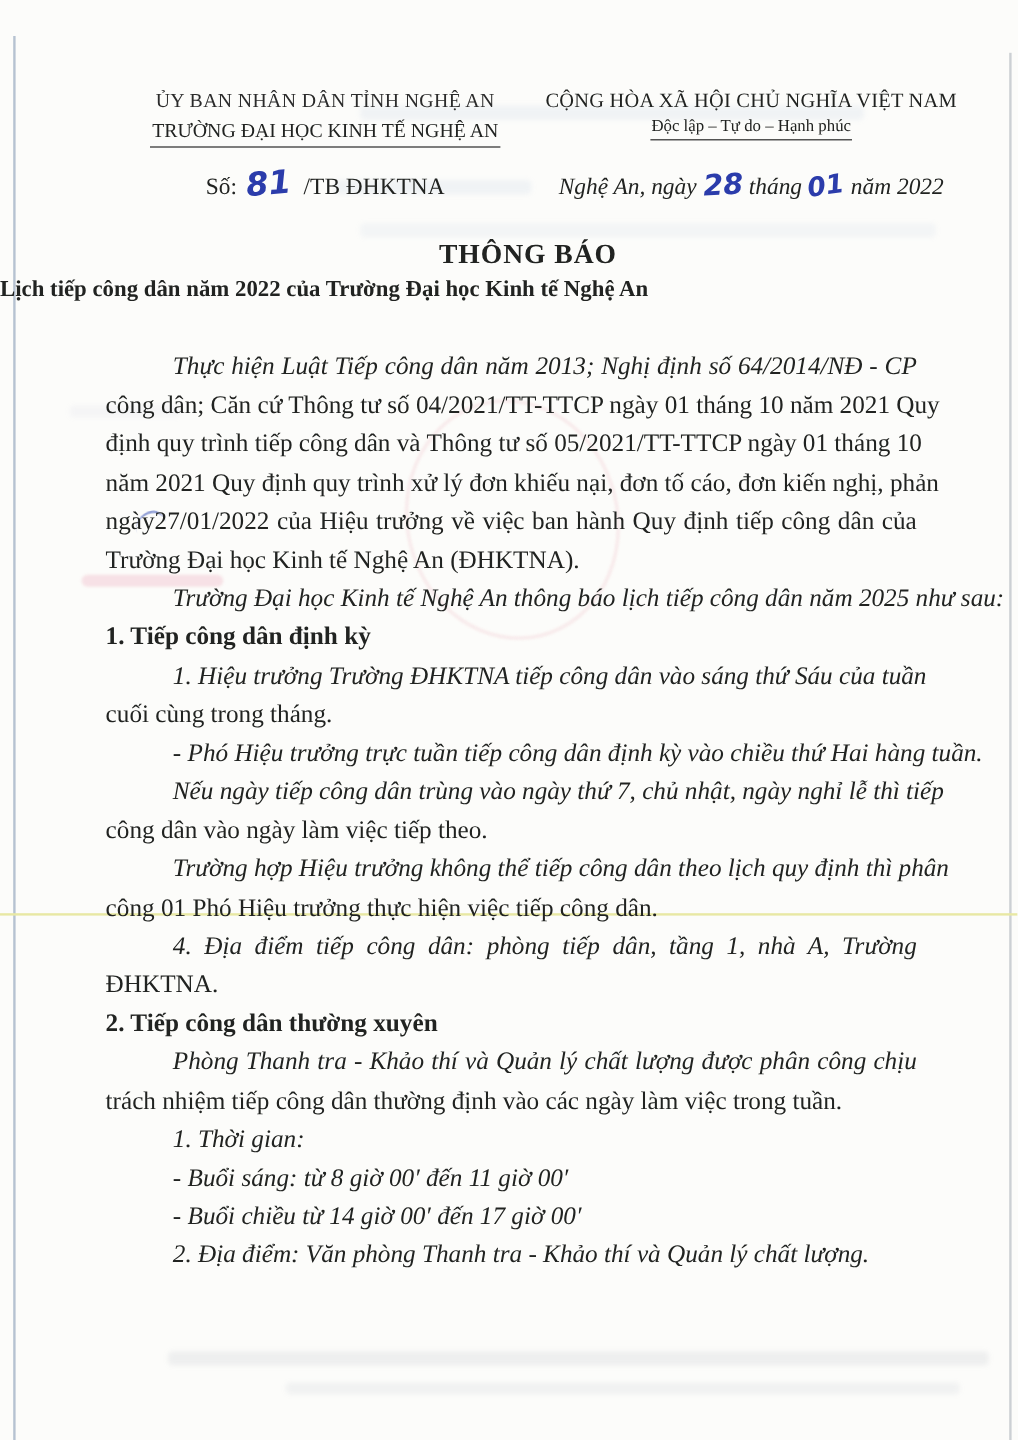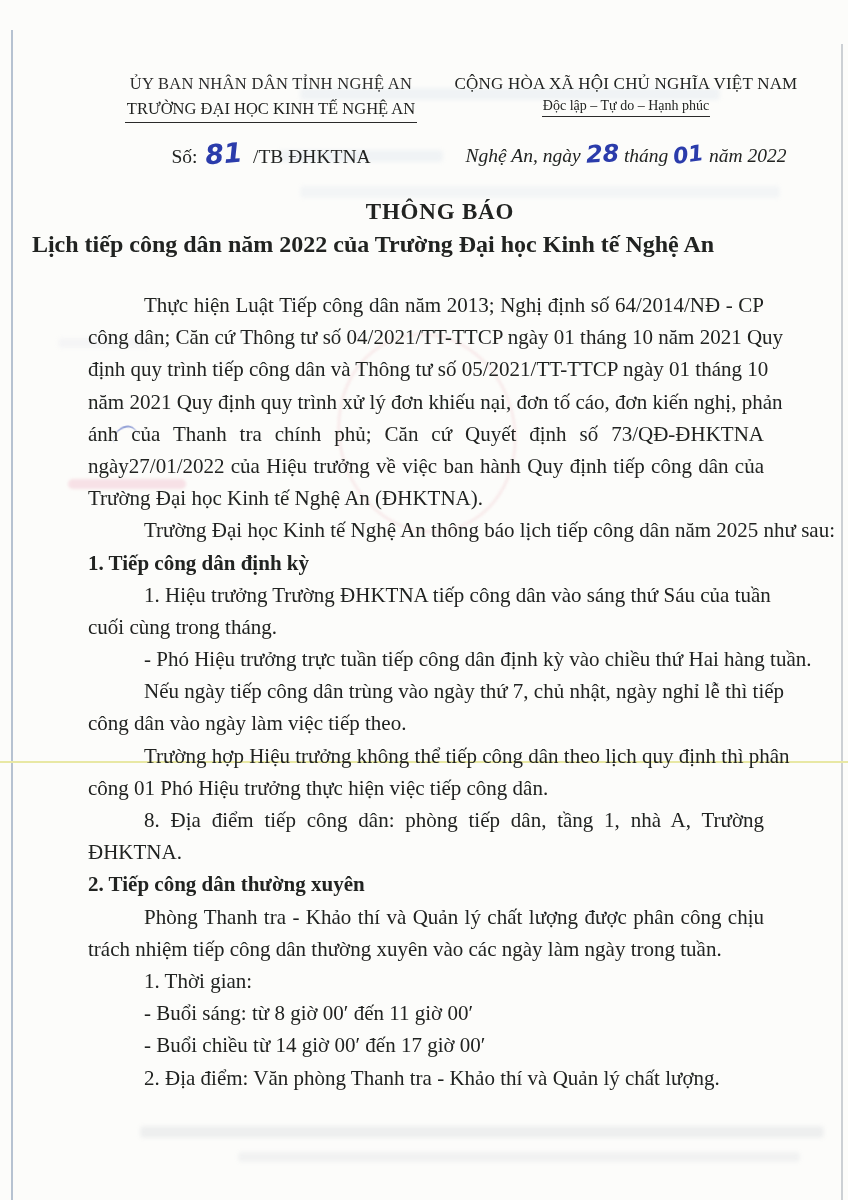--- a/index.html
+++ b/index.html
@@ -30,27 +30,27 @@
 
   .hdr-right { position:absolute; left:450px; top:74px; width:352px; text-align:center; }
   .hdr-right .l1 { font-size:17px; font-weight:normal; white-space:nowrap; letter-spacing:.2px; }
   .hdr-right .l2 { font-size:14px; font-weight:normal; margin-top:4px; }
   .hdr-right .l2 .u { display:inline-block; border-bottom:1.8px solid #2a2a2a; padding:0 1px 2px 1px; }
 
   .date-line { position:absolute; left:450px; top:140px; width:352px; text-align:center; font-style:italic; font-size:19.5px; white-space:nowrap; }
 
   
   .title    { position:absolute; left:16px; top:199px; width:848px; text-align:center; font-weight:bold; font-size:23px; letter-spacing:.8px; }
-  .subtitle { position:absolute; left:0; top:231px; width:746px; text-align:center; font-weight:bold; font-size:24px; }
+  .subtitle { position:absolute; left:0; top:231px; width:746px; text-align:left; font-weight:bold; font-size:19px; }
 
   
   .body-block { position:absolute; left:88px; top:289px; width:676px; font-size:21px; }
   .bl { height:32.2px; line-height:32.2px; white-space:nowrap; text-align:left; }
   .bl.j { text-align:justify; text-align-last:justify; text-justify:inter-word; }
-  .bl.indent { padding-left:56px; }
+  .bl.indent { padding-left:56px;font-style:italic; }
   .bl.bold { font-weight:bold; }
 
   
   .art { position:absolute; pointer-events:none; }
   .stamp-ring { left:338px; top:332px; width:172px; height:196px; border:3px solid rgba(224,120,136,.13);
                 border-radius:50%; transform:rotate(-14deg); filter:blur(1px); }
   .pink-smudge { left:68px; top:479px; width:118px; height:10px; background:rgba(228,118,150,.20);
                  border-radius:6px; filter:blur(1.5px); }
   .blue-mark { left:112px; top:426px; width:26px; height:14px; border-top:2px solid rgba(58,83,184,.55);
                border-radius:60% 40% 0 0 / 100% 80% 0 0; transform:rotate(-10deg); filter:blur(.4px); }
@@ -101,34 +101,33 @@
 </div>
 
 <div class="title">THÔNG BÁO</div>
 <div class="subtitle">Lịch tiếp công dân năm 2022 của Trường Đại học Kinh tế Nghệ An</div>
 
 <div class="body-block">
   <div class="bl j indent">Thực hiện Luật Tiếp công dân năm 2013; Nghị định số 64/2014/NĐ - CP</div>
   <div class="bl j">công dân; Căn cứ Thông tư số 04/2021/TT-TTCP ngày 01 tháng 10 năm 2021 Quy</div>
   <div class="bl j">định quy trình tiếp công dân và Thông tư số 05/2021/TT-TTCP ngày 01 tháng 10</div>
   <div class="bl j">năm 2021 Quy định quy trình xử lý đơn khiếu nại, đơn tố cáo, đơn kiến nghị, phản</div>
-  <div class="bl j">ánh của Thanh tra chính phủ; Căn cứ Quyết định số 73/QĐ-ĐHKTNA</div>
   <div class="bl j">ngày27/01/2022 của Hiệu trưởng về việc ban hành Quy định tiếp công dân của</div>
   <div class="bl">Trường Đại học Kinh tế Nghệ An (ĐHKTNA).</div>
   <div class="bl j indent">Trường Đại học Kinh tế Nghệ An thông báo lịch tiếp công dân năm 2025 như sau:</div>
   <div class="bl bold">1. Tiếp công dân định kỳ</div>
   <div class="bl j indent">1. Hiệu trưởng Trường ĐHKTNA tiếp công dân vào sáng thứ Sáu của tuần</div>
   <div class="bl">cuối cùng trong tháng.</div>
   <div class="bl indent">- Phó Hiệu trưởng trực tuần tiếp công dân định kỳ vào chiều thứ Hai hàng tuần.</div>
   <div class="bl j indent">Nếu ngày tiếp công dân trùng vào ngày thứ 7, chủ nhật, ngày nghỉ lễ thì tiếp</div>
   <div class="bl">công dân vào ngày làm việc tiếp theo.</div>
   <div class="bl j indent">Trường hợp Hiệu trưởng không thể tiếp công dân theo lịch quy định thì phân</div>
   <div class="bl">công 01 Phó Hiệu trưởng thực hiện việc tiếp công dân.</div>
-  <div class="bl j indent">8. Địa điểm tiếp công dân: phòng tiếp dân, tầng 1, nhà A, Trường</div>
+  <div class="bl j indent">4. Địa điểm tiếp công dân: phòng tiếp dân, tầng 1, nhà A, Trường</div>
   <div class="bl">ĐHKTNA.</div>
   <div class="bl bold">2. Tiếp công dân thường xuyên</div>
   <div class="bl j indent">Phòng Thanh tra - Khảo thí và Quản lý chất lượng được phân công chịu</div>
-  <div class="bl">trách nhiệm tiếp công dân thường xuyên vào các ngày làm ngày trong tuần.</div>
+  <div class="bl">trách nhiệm tiếp công dân thường định vào các ngày làm việc trong tuần.</div>
   <div class="bl indent">1. Thời gian:</div>
   <div class="bl indent">- Buổi sáng: từ 8 giờ 00′ đến 11 giờ 00′</div>
   <div class="bl indent">- Buổi chiều từ 14 giờ 00′ đến 17 giờ 00′</div>
   <div class="bl indent">2. Địa điểm: Văn phòng Thanh tra - Khảo thí và Quản lý chất lượng.</div>
 </div>
 
 </body></html>

